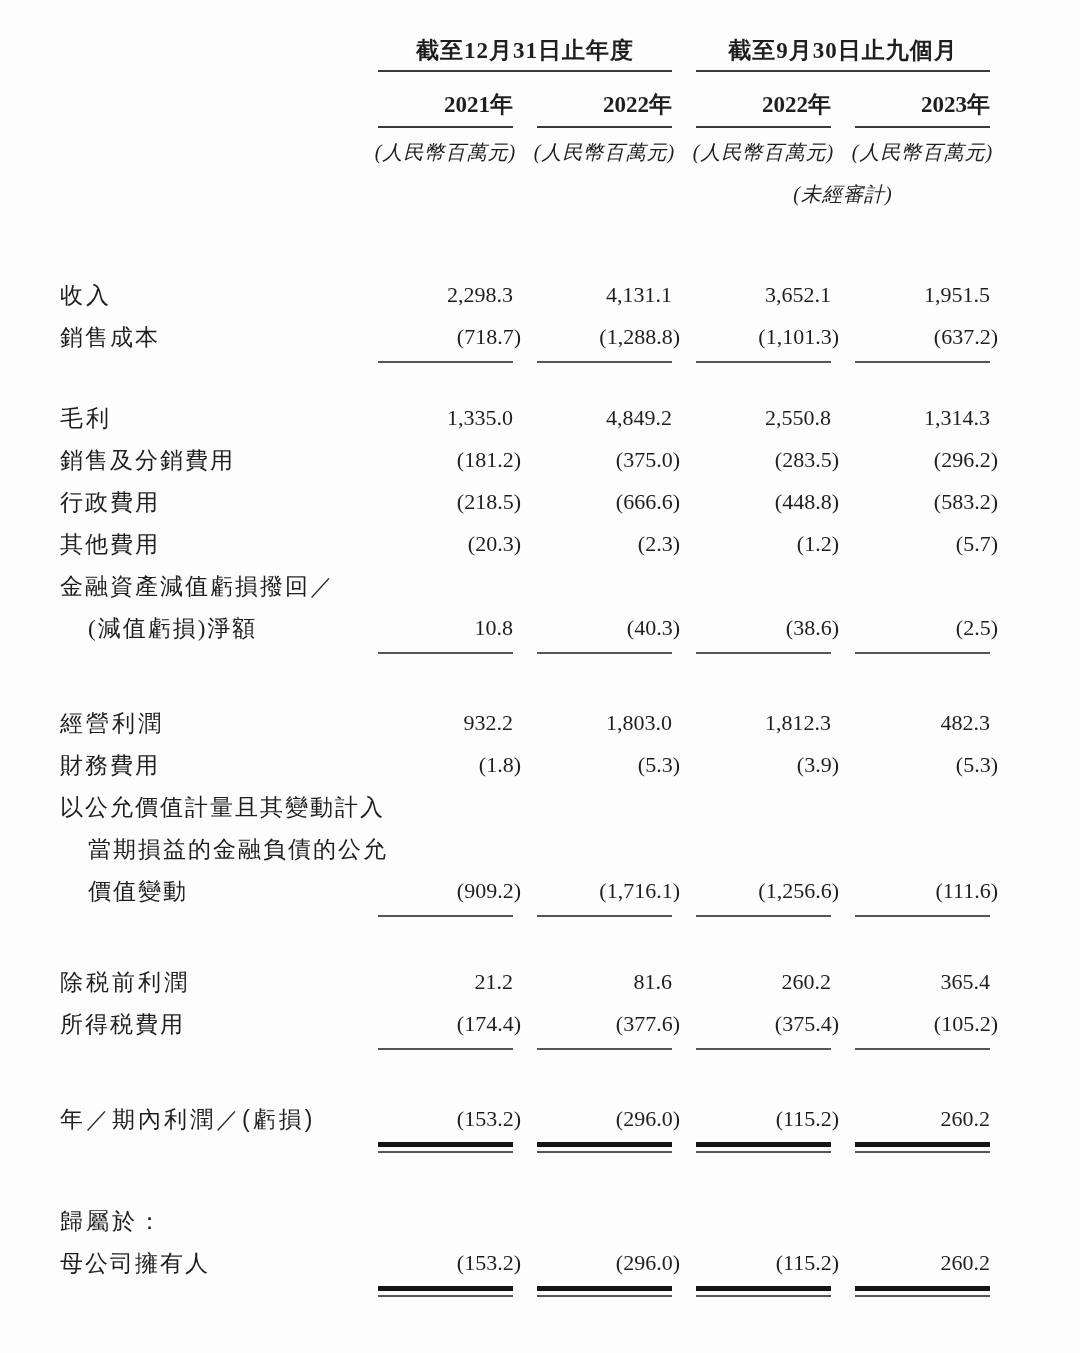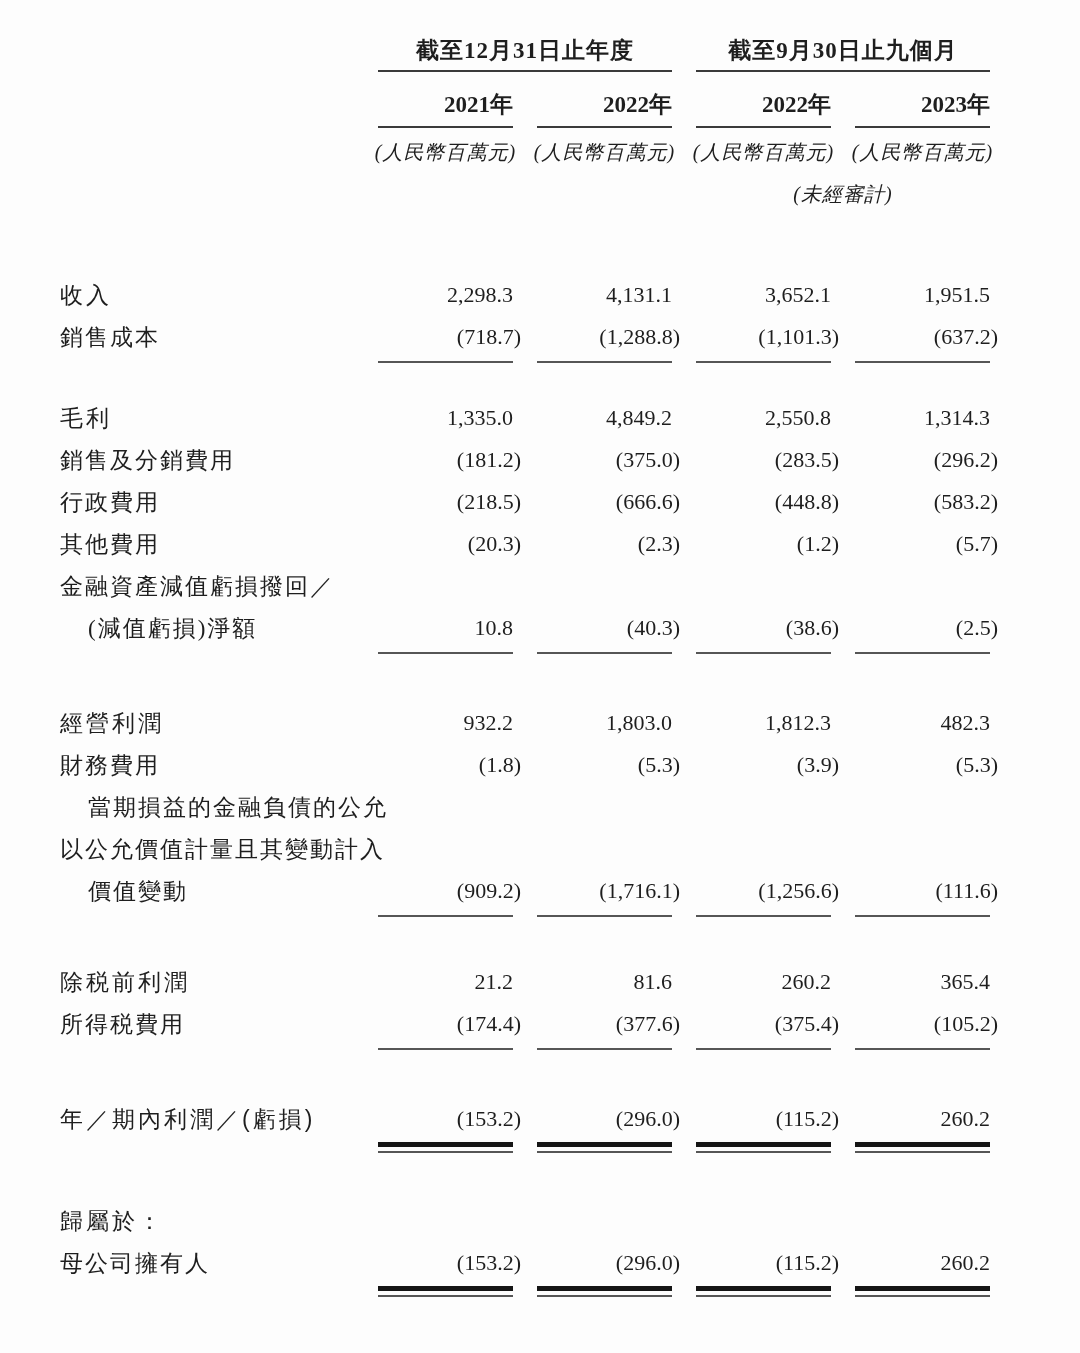--- a/index.html
+++ b/index.html
@@ -229,29 +229,29 @@
   </div>
 
   <div class="row">
     <div class="cell label">財務費用</div>
     <div class="cell num neg">(1.8)</div>
     <div class="cell num neg">(5.3)</div>
     <div class="cell num neg">(3.9)</div>
     <div class="cell num neg">(5.3)</div>
   </div>
 
+  <div class="row">
+    <div class="cell label">以公允價值計量且其變動計入</div>
+    <div class="cell num"></div>
+    <div class="cell num"></div>
+    <div class="cell num"></div>
+    <div class="cell num"></div>
+  </div>
   <div class="row ind">
     <div class="cell label">當期損益的金融負債的公允</div>
-    <div class="cell num"></div>
-    <div class="cell num"></div>
-    <div class="cell num"></div>
-    <div class="cell num"></div>
-  </div>
-  <div class="row">
-    <div class="cell label">以公允價值計量且其變動計入</div>
     <div class="cell num"></div>
     <div class="cell num"></div>
     <div class="cell num"></div>
     <div class="cell num"></div>
   </div>
   <div class="row ind">
     <div class="cell label">價值變動</div>
     <div class="cell num neg">(909.2)</div>
     <div class="cell num neg">(1,716.1)</div>
     <div class="cell num neg">(1,256.6)</div>

